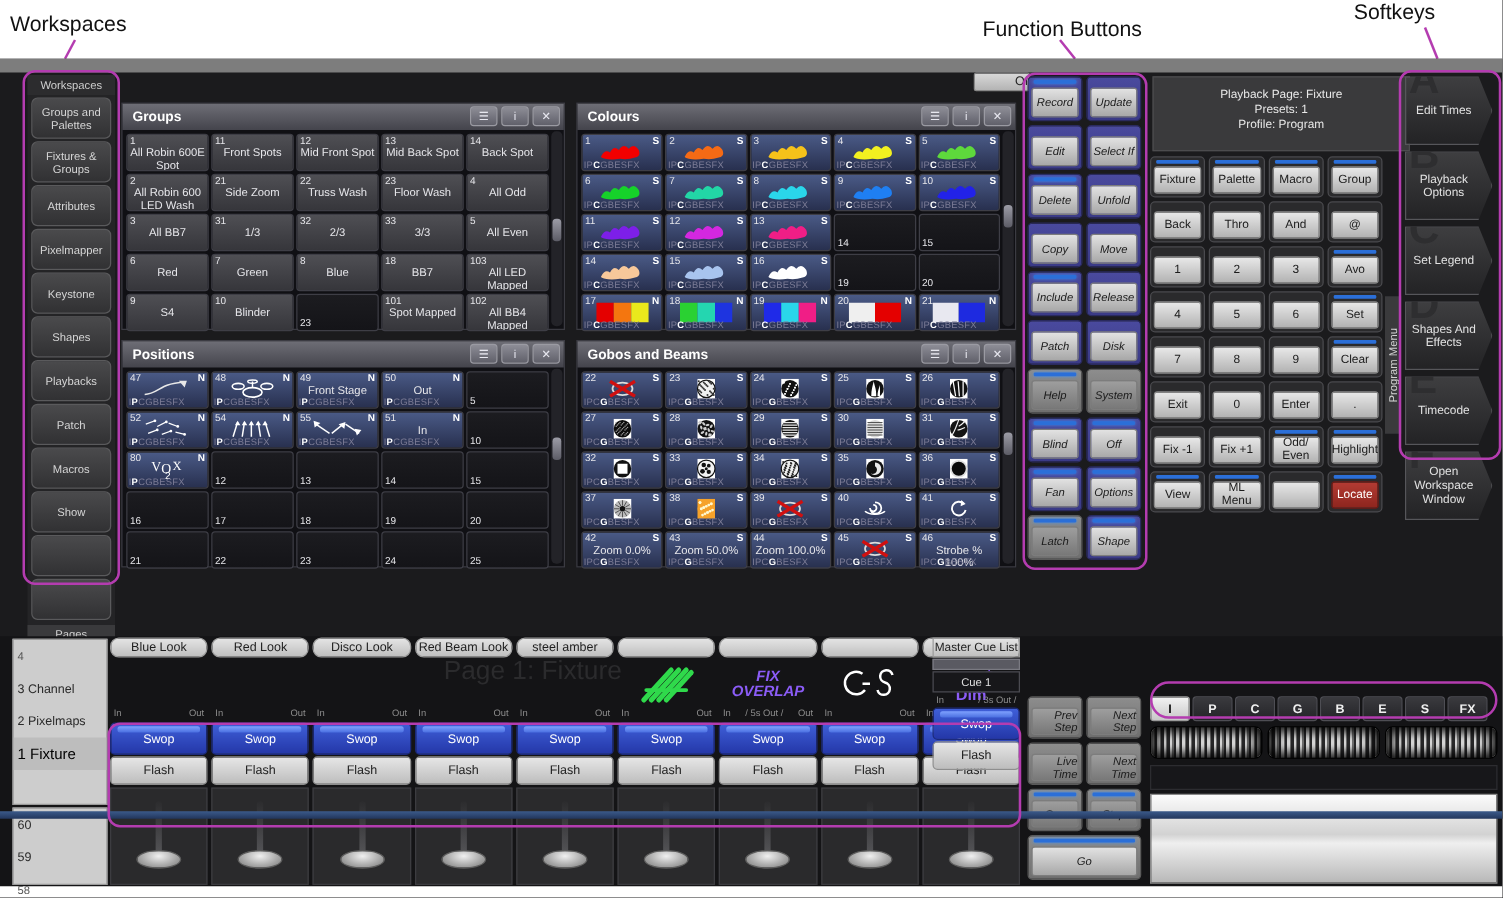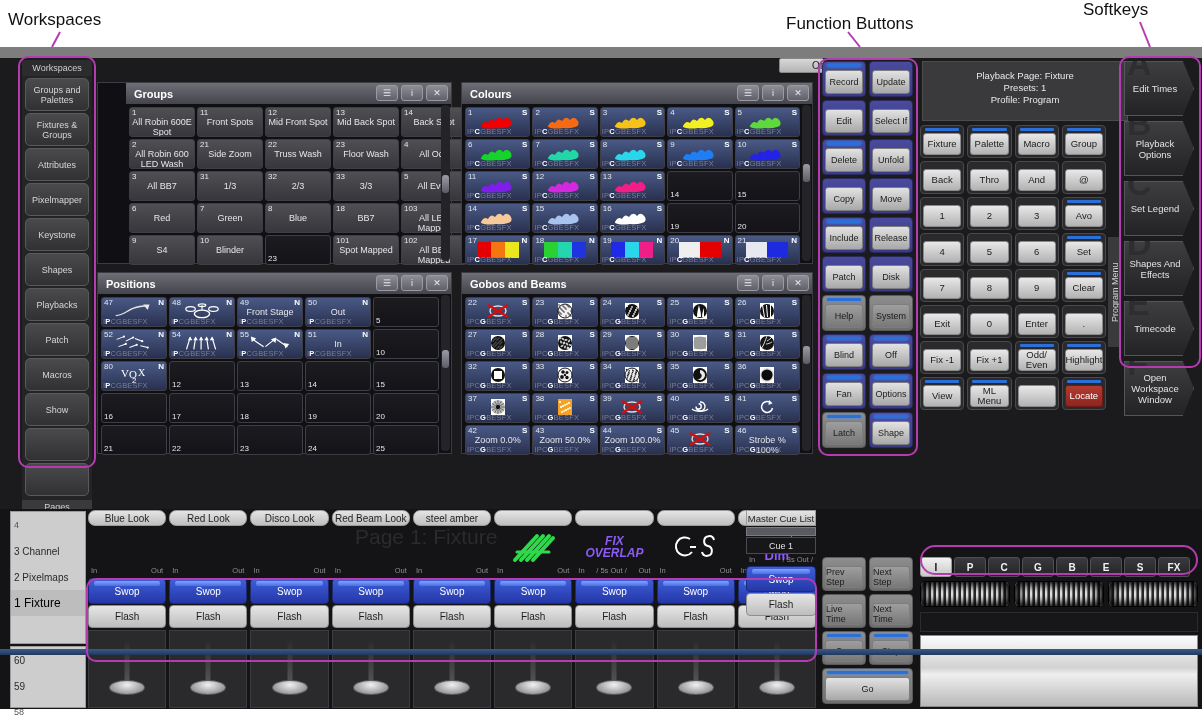--- a/index.html
+++ b/index.html
@@ -61,21 +61,21 @@
   .fnrow { display:flex; gap:3px; margin-bottom:3px; }
   .fn {
     width:44px; height:36px; border-radius:4px; position:relative;
     background:linear-gradient(#4a4a9e,#3a3a86); border:1px solid #2a2a5e;
     padding-top:5px;
   }
   .fn .led { position:absolute; left:4px; top:2px; right:4px; height:3px; border-radius:1px; background:#2b6fd8; box-shadow:0 0 3px #3f8ff5; }
   .fn .cap {
     position:absolute; left:2px; right:2px; top:8px; bottom:2px; border-radius:3px;
     background:linear-gradient(#e2e2e2,#a8a8a8); border:1px solid #7d7d7d;
-    color:#1b1b1b; font-size:9px; display:flex; align-items:center; justify-content:center; text-align:left; line-height:10px;
+    color:#1b1b1b; font-size:9px; display:flex; align-items:center; justify-content:center; text-align:right; line-height:10px;font-style:italic;
   }
   .fn.gray { background:linear-gradient(#8d8d8d,#6e6e6e); border-color:#5a5a5a; }
   .fn.dark .cap { background:linear-gradient(#9e9e9e,#787878); }
   
   #pbinfo {
     position:absolute; left:922px; top:14px; width:206px; height:60px;
     background:#3a3a3c; border:1px solid #4c4c4e; color:#e8e8e8;
     font-size:9.5px; text-align:center; padding-top:8px; line-height:12px;
   }
   
@@ -194,21 +194,21 @@
     <div class="ws-btn">Shapes</div>
     <div class="ws-btn">Playbacks</div>
     <div class="ws-btn">Patch</div>
     <div class="ws-btn">Macros</div>
     <div class="ws-btn">Show</div>
     <div class="ws-btn"></div>
     <div class="ws-btn"></div>
     <div class="ws-pages">Pages</div>
   </div>
 
-  <div class="win" style="left:97px; top:35px; width:355px; height:182px;padding-left:28px;">
+  <div class="win" style="left:97px; top:35px; width:355px; height:182px;">
     <div class="win-hdr">
       <span class="t">Groups</span>
       <span class="win-btns">
         <span class="wb">☰</span>
         <span class="wb">i</span>
         <span class="wb">✕</span>
       </span>
     </div>
     <div class="grid" id="grid-groups" style="grid-template-columns:repeat(5,1fr); grid-auto-rows:30px; width:344px;">
         <div class="cell full">

